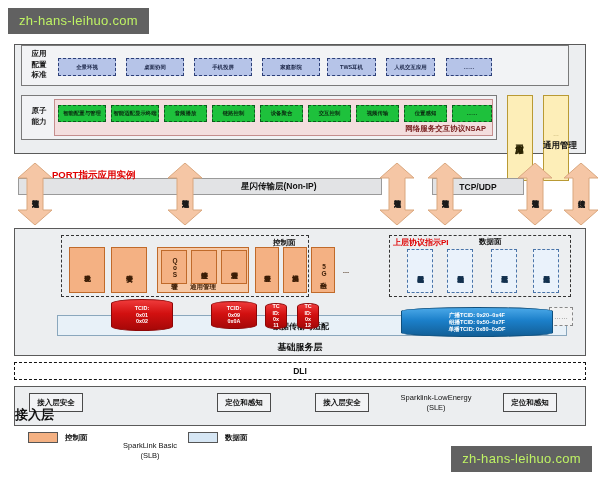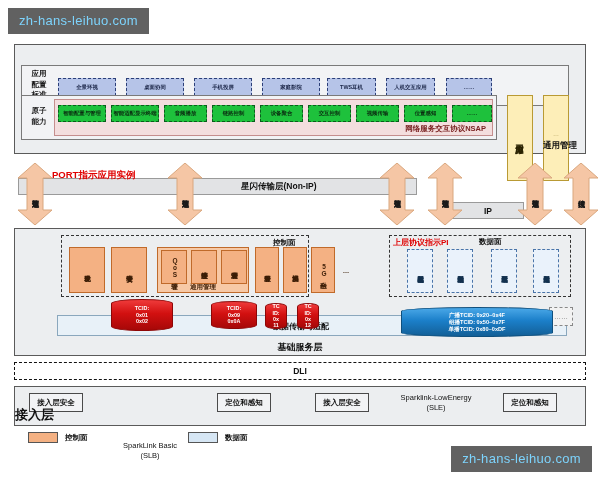--- a/index.html
+++ b/index.html
@@ -9,21 +9,21 @@
     font-family: "Liberation Sans", "DejaVu Sans", sans-serif;
     position: relative;
     overflow: hidden;
   }
   .vert { writing-mode: vertical-rl; text-orientation: upright; letter-spacing: 0px; }
 
   
   .wm {
     position: absolute;
     background: #616161;
-    color: #7dd3fc;
+    color: #bef264;
     font-size: 13px;
     padding: 5px 11px 6px 11px;
     letter-spacing: 0.3px;
     z-index: 60;
     white-space: nowrap;
   }
   .wm-tl { left: 8px; top: 8px; }
   .wm-br { right: 8px; bottom: 8px; }
 
   
@@ -33,21 +33,21 @@
     border: 1.4px solid #5a5a5a;
   }
 
   
   #app-layer { left: 14px; top: 44px; width: 572px; height: 110px; }
   .inner-box {
     position: absolute;
     background: #f2f3f5;
     border: 1px solid #7a7a7a;
   }
-  #app-cfg-box { left: 6px; top: 20px; width: 548px; height: 41px; }
+  #app-cfg-box { left: 6px; top: 0; width: 548px; height: 41px; }
   #atomic-box  { left: 6px; top: 50px; width: 476px; height: 45px; }
 
   .rowlabel {
     position: absolute;
     left: 4px; top: 3px;
     width: 26px;
     font-size: 7.5px;
     line-height: 10.5px;
     color: #1a1a1a;
     text-align: center;
@@ -349,25 +349,25 @@
   </div>
   <div id="third-party-2">
     <span class="vert">……</span>
   </div>
 
   <div id="base-app-label">通用管理</div>
 </div>
 
 <div id="mid">
 
-  <div class="tband" id="band-tx" style="left:18px;  top:18px; width:399px; height:17px;">
+  <div class="tband" id="band-tx" style="left:18px;  top:18px; width:364px; height:17px;">
     <span style="margin-left:222px">星闪传输层(Non-IP)</span>
   </div>
-  <div class="tband" id="band-ip" style="left:452px; top:42px; width:72px;  height:17px; justify-content:center;">
-    <span>IP</span>
+  <div class="tband" id="band-tcp" style="left:432px; top:18px; width:92px;  height:17px; justify-content:center;">
+    <span>TCP/UDP</span>
   </div>
 
   <div id="port-label">PORT指示应用实例</div>
 
   <div id="arrows">
       <div class="darrow" style="left: 18px; top: 3px;">
         <svg width="34" height="62" viewBox="0 0 34 62">
           <polygon points="17,0 34,15 25,15 25,47 34,47 17,62 0,47 9,47 9,15 0,15" fill="#f5c6a5" stroke="#d9a77e" stroke-width="1"></polygon>
         </svg>
         <div class="alabel">

